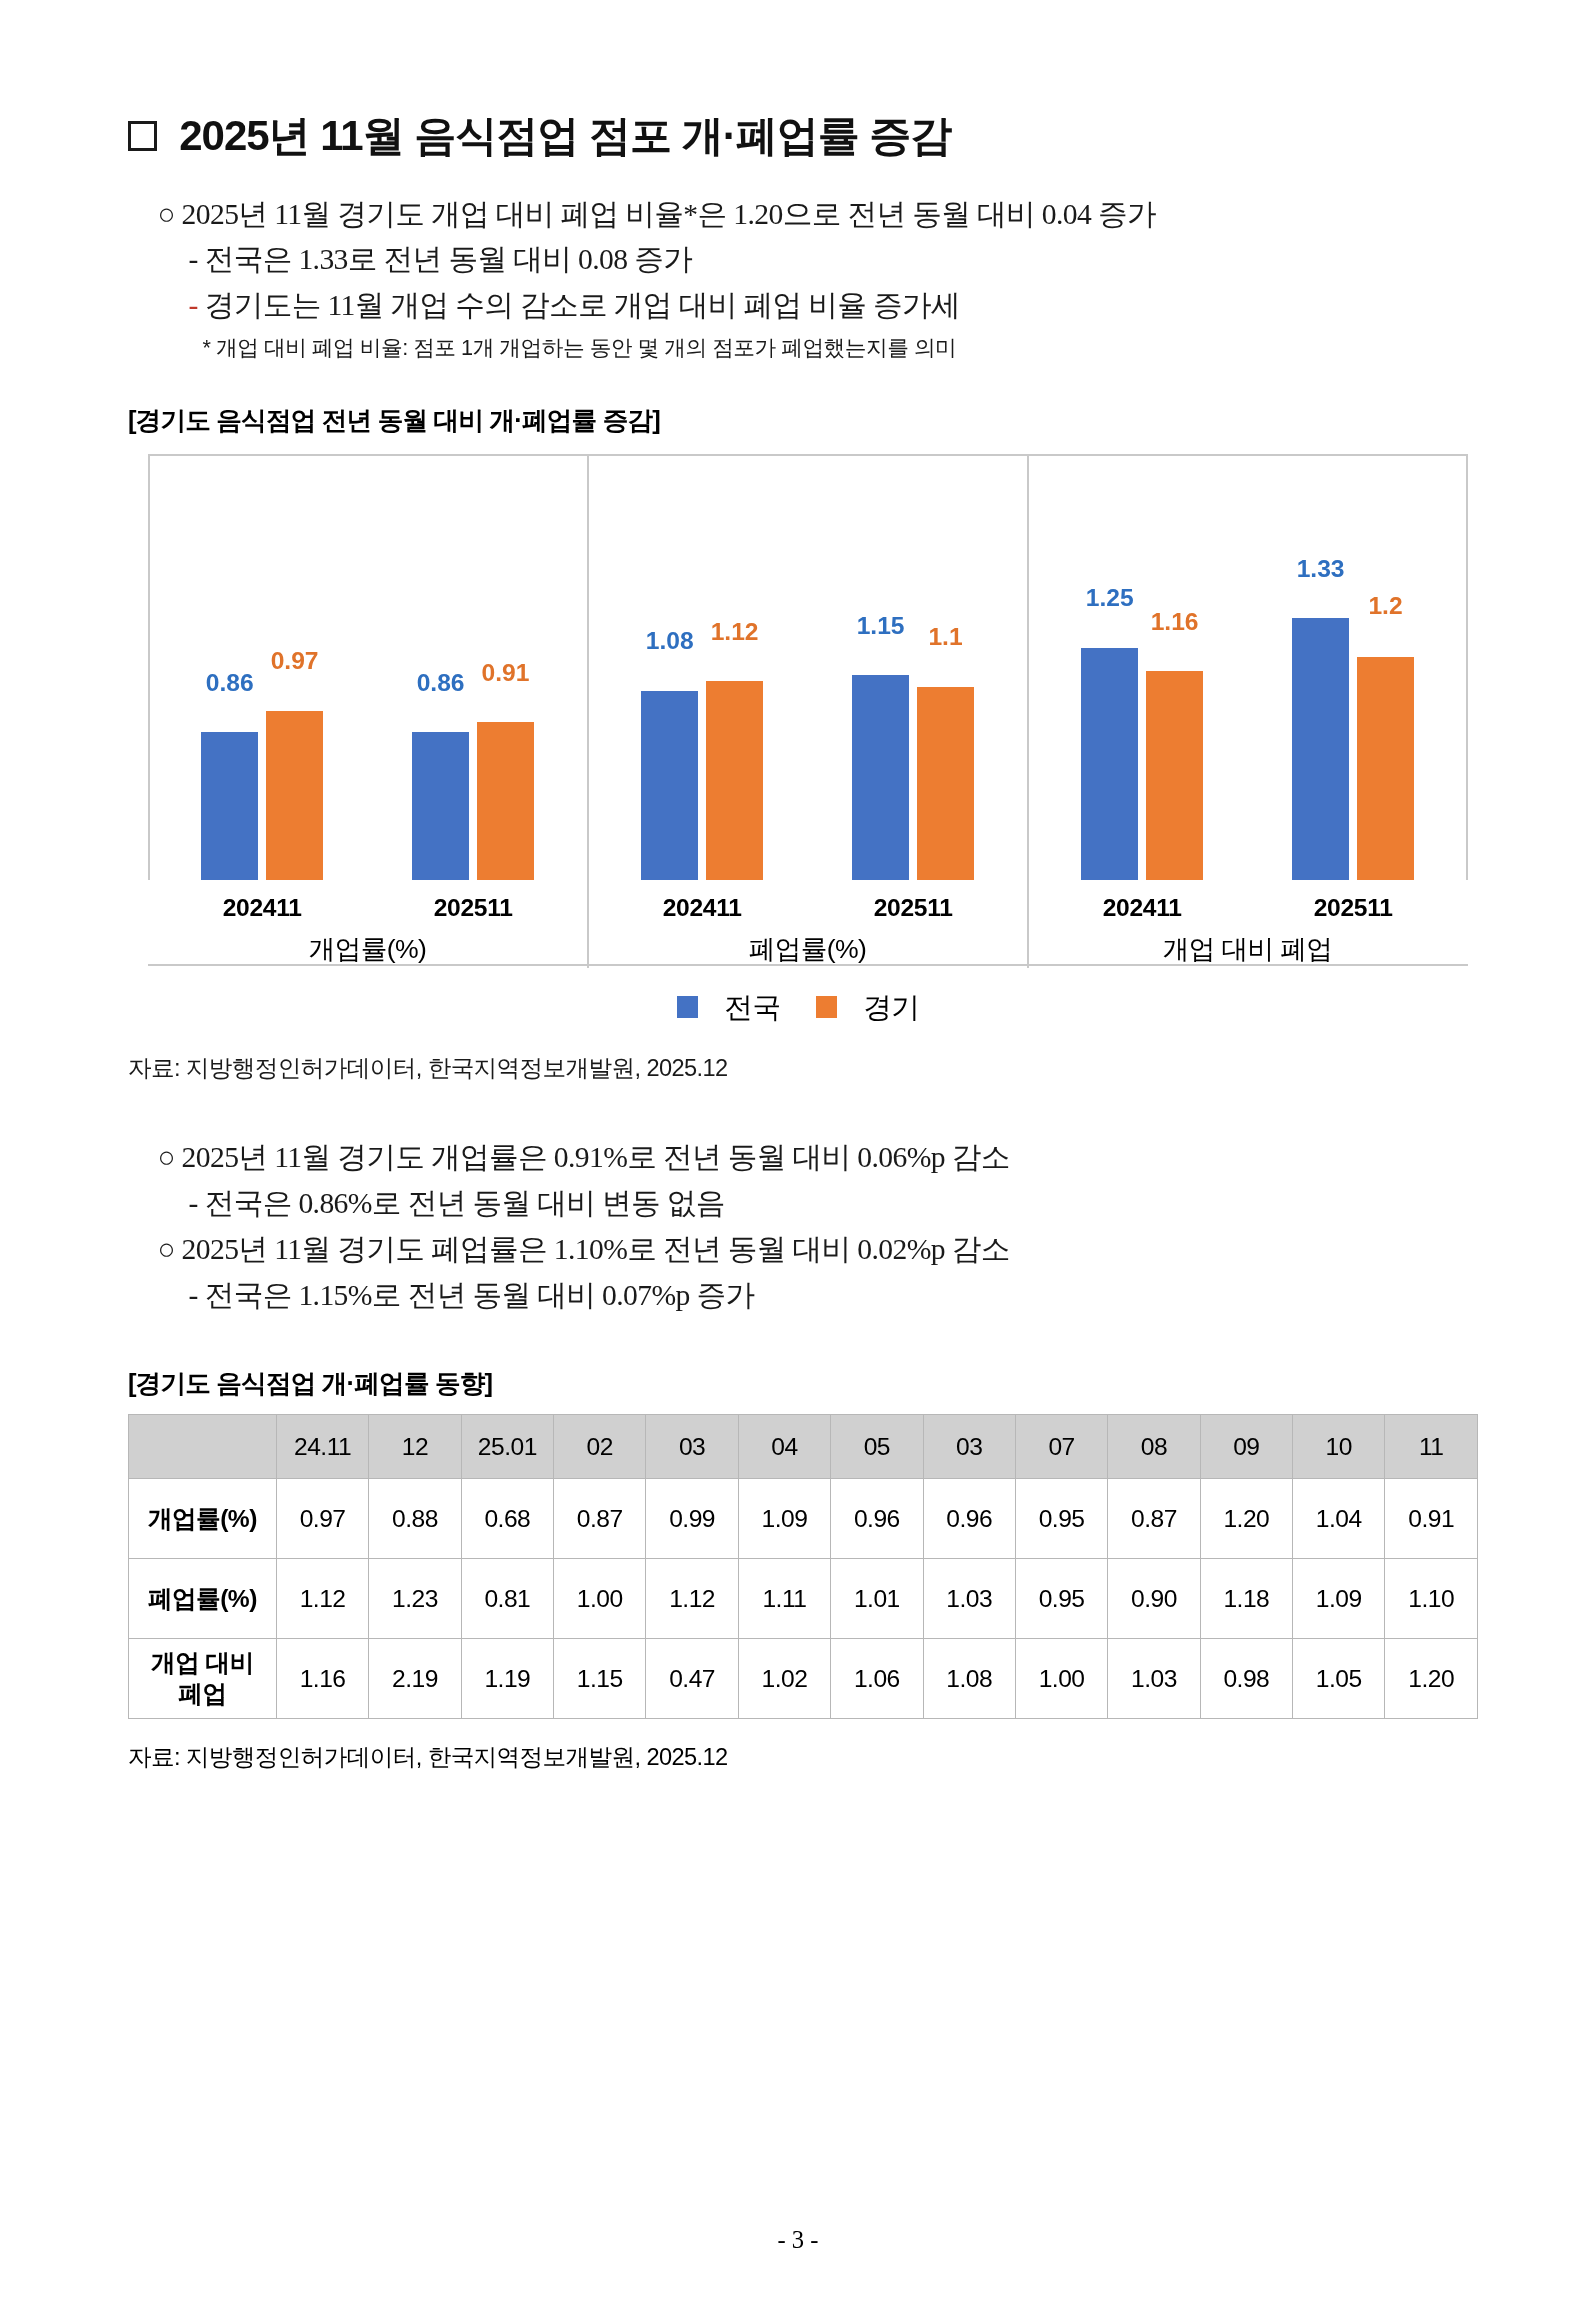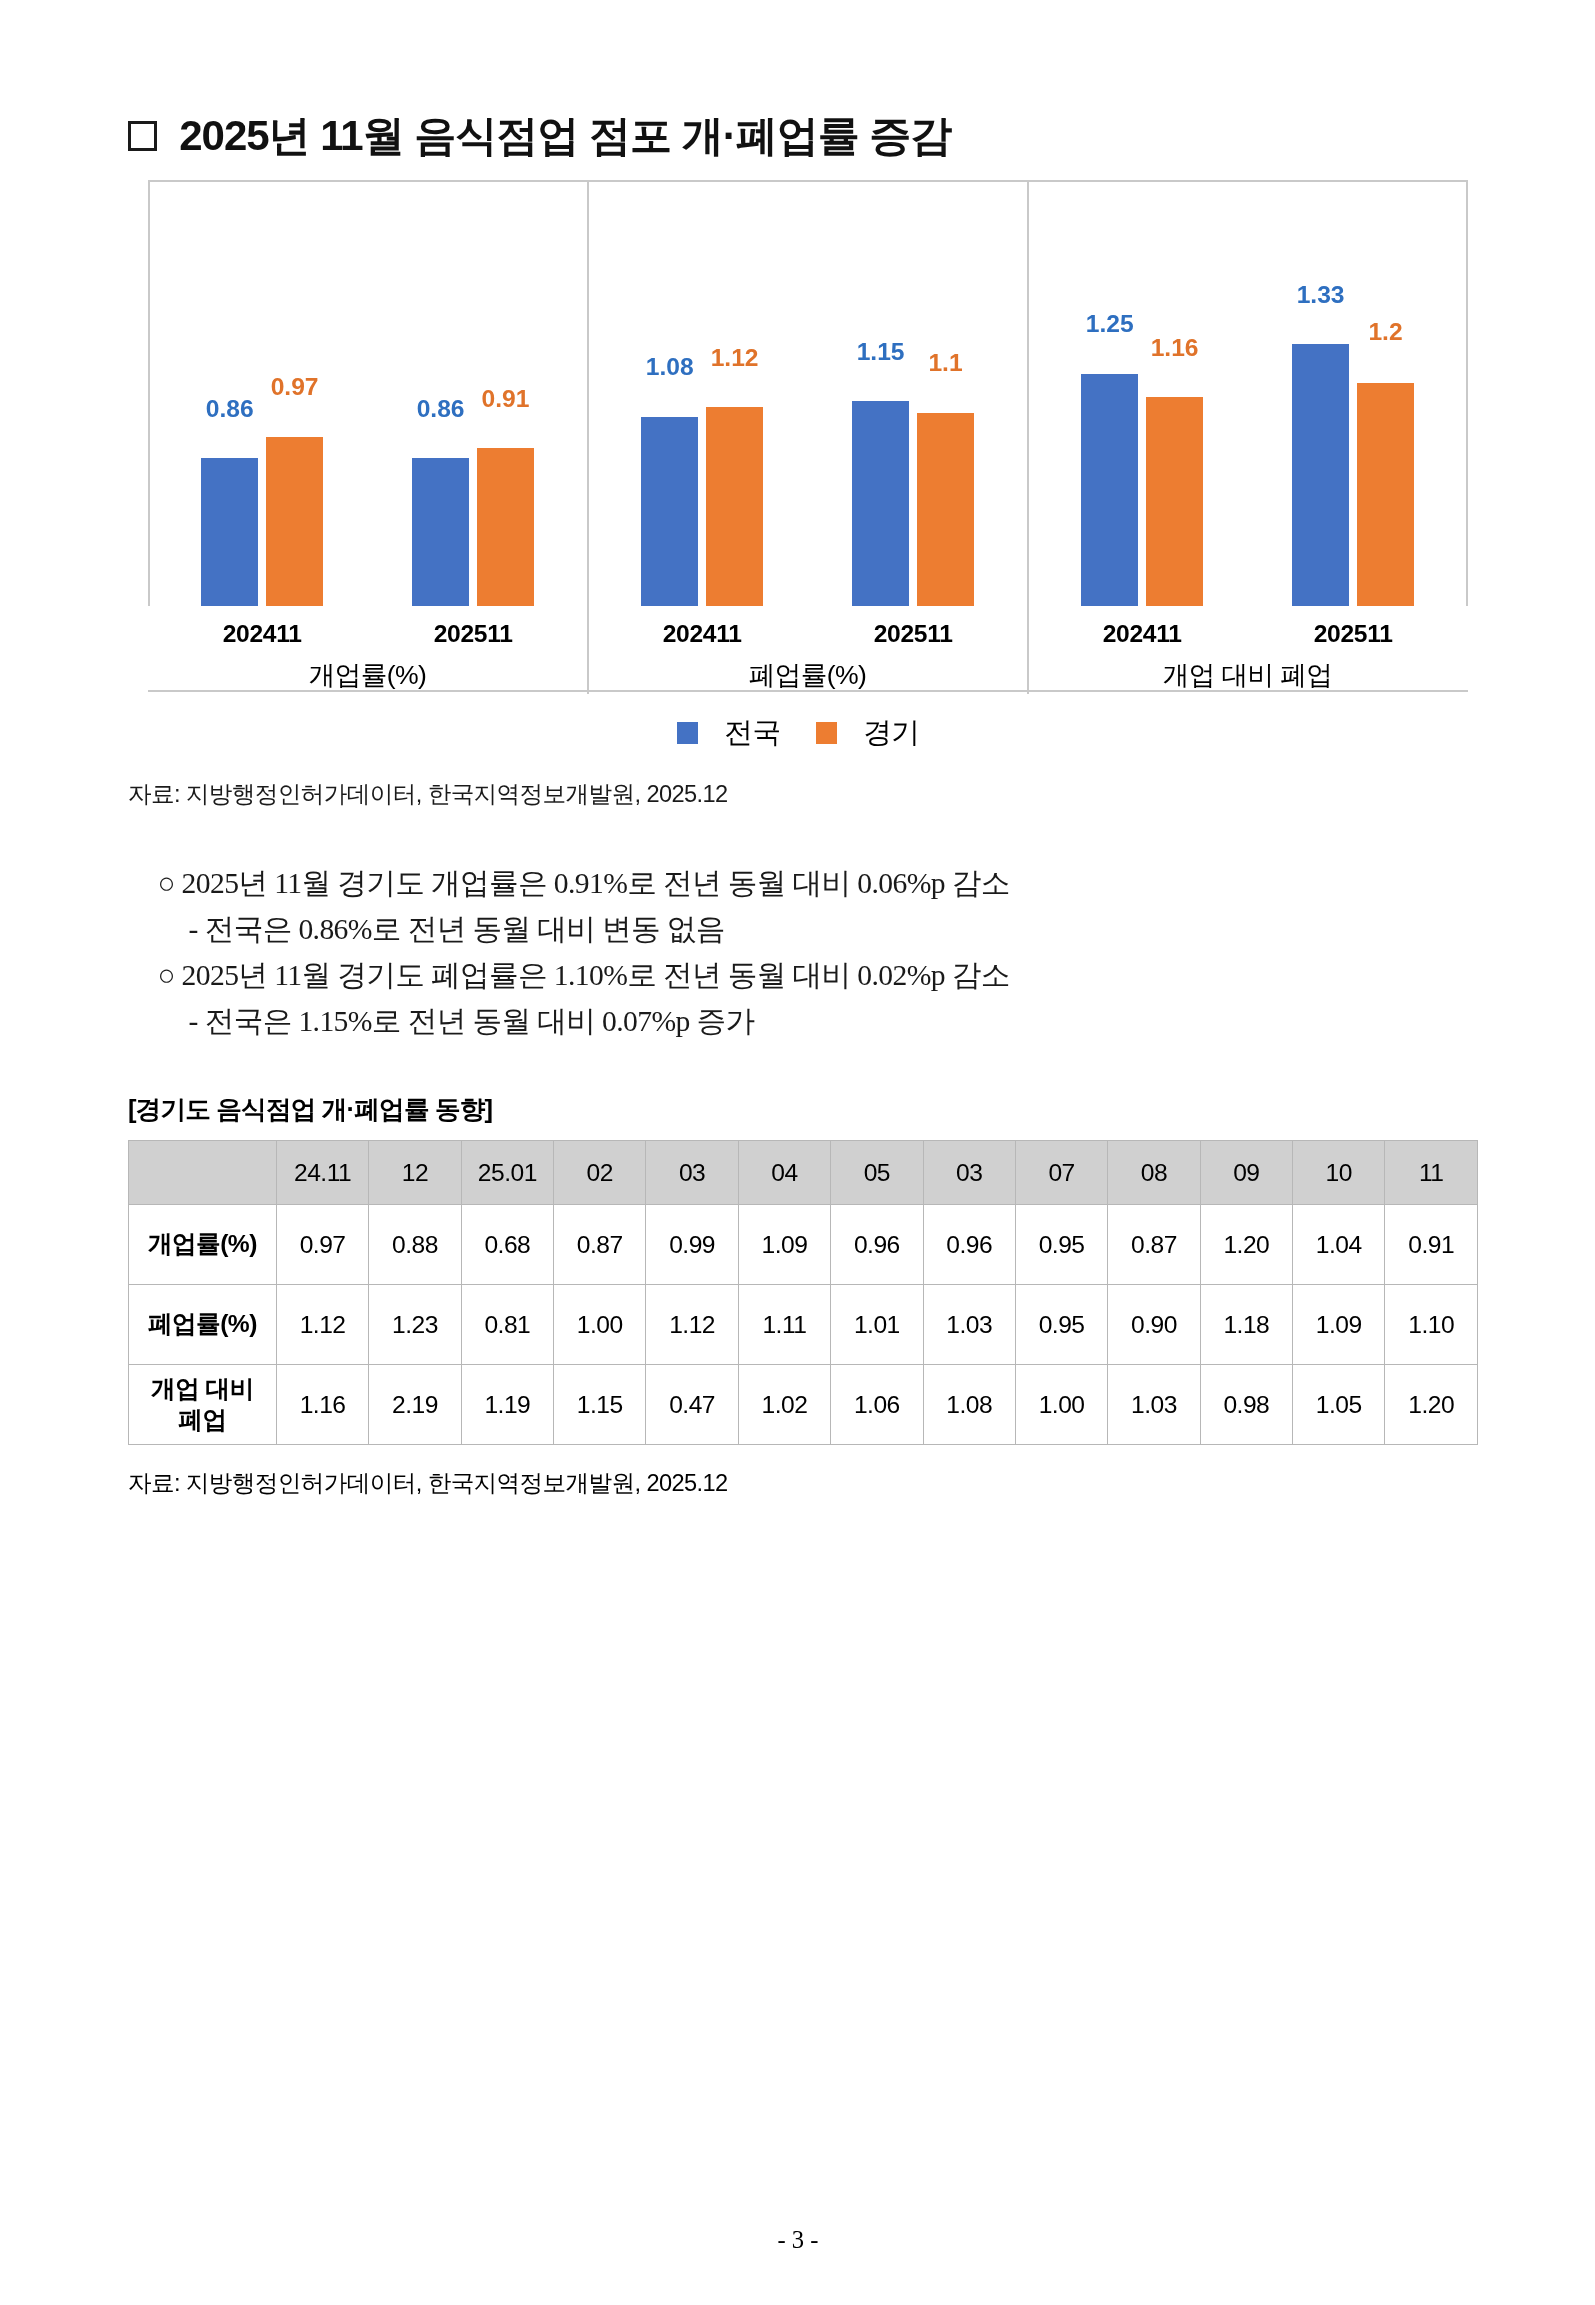--- a/index.html
+++ b/index.html
@@ -259,21 +259,28 @@
 </head>
 <body>
 
 <div class="page">
 
   <div class="title-row">
     <span class="title-square"></span>
     <span class="title-text">2025년 11월 음식점업 점포 개·폐업률 증감</span>
   </div>
 
-
+  <div class="bullets">
+    <div class="b-line circle">○ 2025년 11월 경기도 개업 대비 폐업 비율*은 1.20으로 전년 동월 대비 0.04 증가</div>
+    <div class="b-line dash">- 전국은  1.33로 전년 동월 대비 0.08 증가</div>
+    <div class="b-line dash-red" style="color: rgb(26, 26, 26);"><span style="color:#c0392b;">-</span> 경기도는 11월 개업 수의 감소로 개업 대비 폐업 비율 증가세</div>
+    <div class="b-note">* 개업 대비 폐업 비율: 점포 1개 개업하는 동안 몇 개의 점포가 폐업했는지를 의미</div>
+  </div>
+
+  <div class="chart-caption">[경기도 음식점업 전년 동월 대비 개·폐업률 증감]</div>
 
   <div class="chart-box">
     <div class="vline" style="left:0px; height:424px;"></div>
     <div class="vline" style="left:439px; height:512px;"></div>
     <div class="vline" style="left:879px; height:512px;"></div>
     <div class="vline" style="left:1318px; height:424px;"></div>
 
     <div class="chart-plot">
 
       <div class="group">

